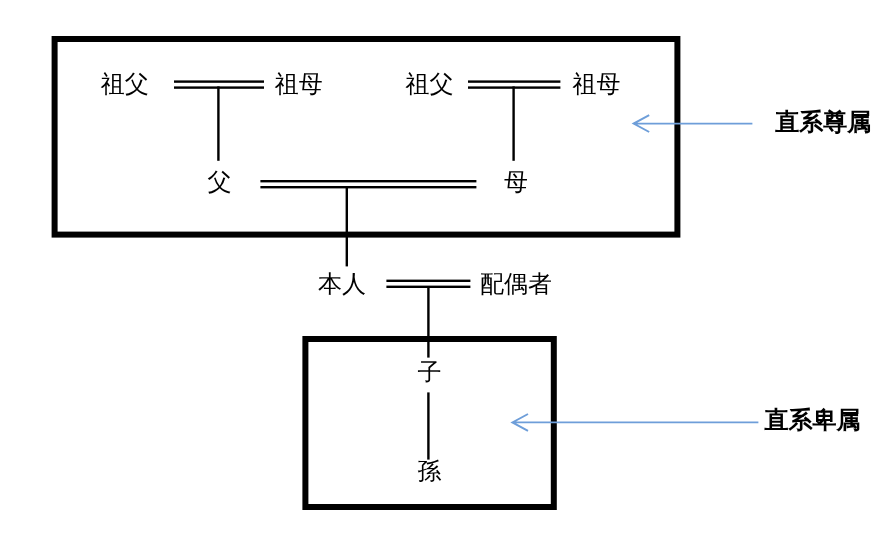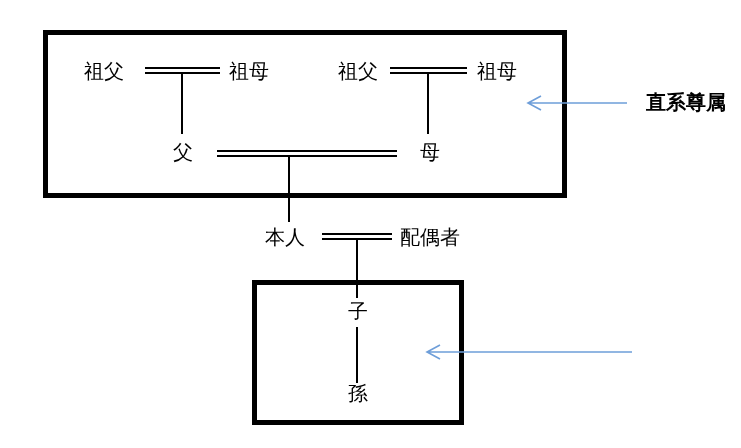--- a/index.html
+++ b/index.html
@@ -121,14 +121,15 @@
   <div class="node n-gc">孫</div>
 
   <svg class="arrow a1" width="115" height="22" viewBox="0 0 115 22">
     <path d="M107,11 H8 M21,4 L8,11 L21,18" fill="none" stroke="#6E9ED9" stroke-width="1.6"></path>
   </svg>
   <svg class="arrow a2" width="220" height="22" viewBox="0 0 220 22">
     <path d="M213,11 H8 M21,4 L8,11 L21,18" fill="none" stroke="#6E9ED9" stroke-width="1.6"></path>
   </svg>
 
   <div class="annot l1">直系尊属</div>
+  <div class="annot l2">直系卑属</div>
 
 </div>
 
 </body></html>

